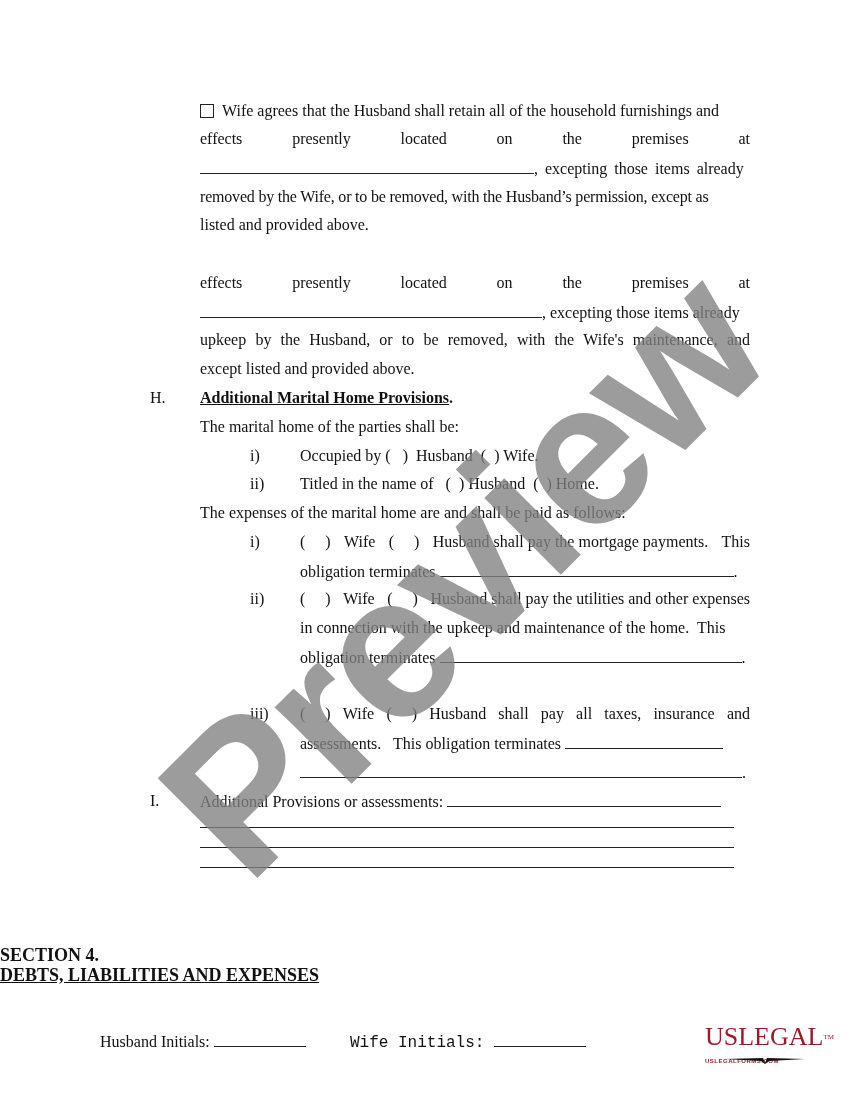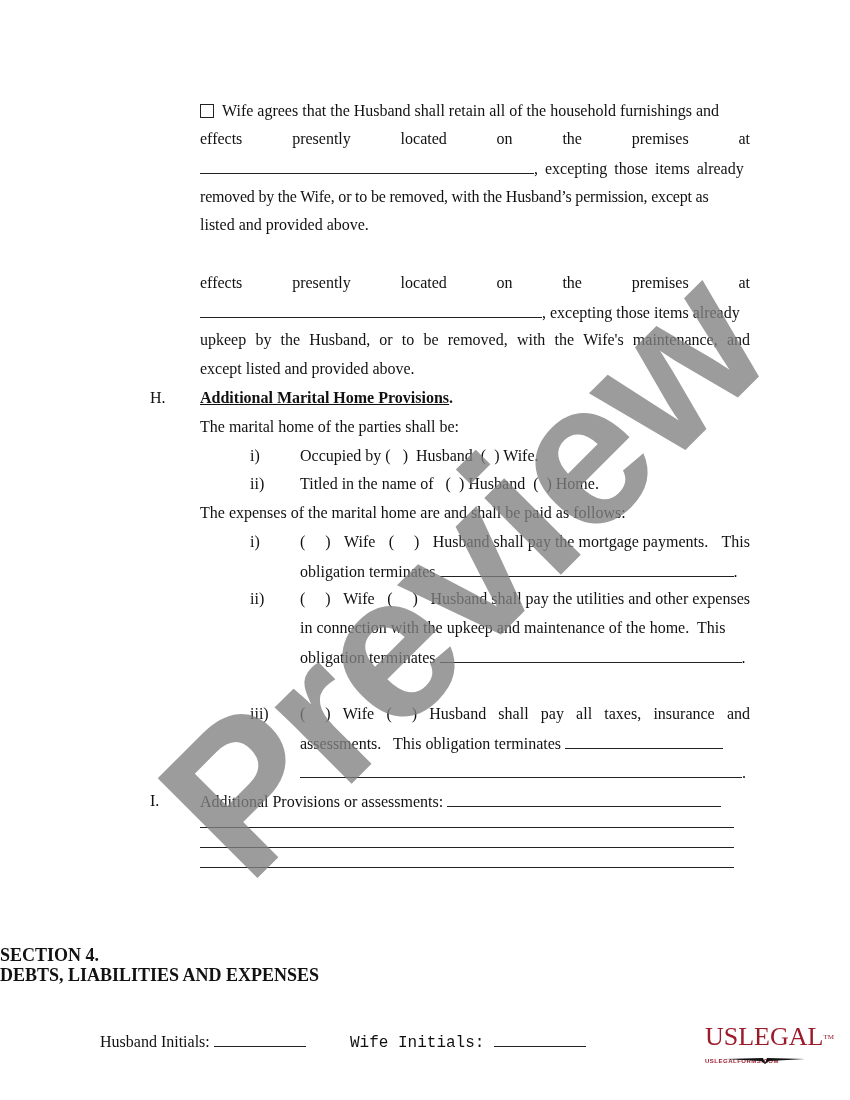--- a/index.html
+++ b/index.html
@@ -154,21 +154,21 @@
   </div>
   <div class="ln" style="left:200px; top:832px;">
     <span class="blank" style="width:534px;"></span>
   </div>
   <div class="ln" style="left:200px; top:852px;">
     <span class="blank" style="width:534px;"></span>
   </div>
 
   <div class="ln center" style="top:905px;">SECTION 4.</div>
   <div class="ln center" style="top:925px;">
-    <span style="">DEBTS, LIABILITIES AND EXPENSES</span>
+    <span style="text-decoration:underline;">DEBTS, LIABILITIES AND EXPENSES</span>
   </div>
 
   <div class="ln" style="left:100px; top:1031px;">
     <span>Husband Initials:</span>
     <span class="blank" style="width:92px;"></span>
   </div>
   <div class="ln" style="left:350px; top:1031px;font-family:Liberation Mono, monospace;">
     <span>Wife Initials:</span>
     <span class="blank" style="width:92px;"></span>
   </div>

